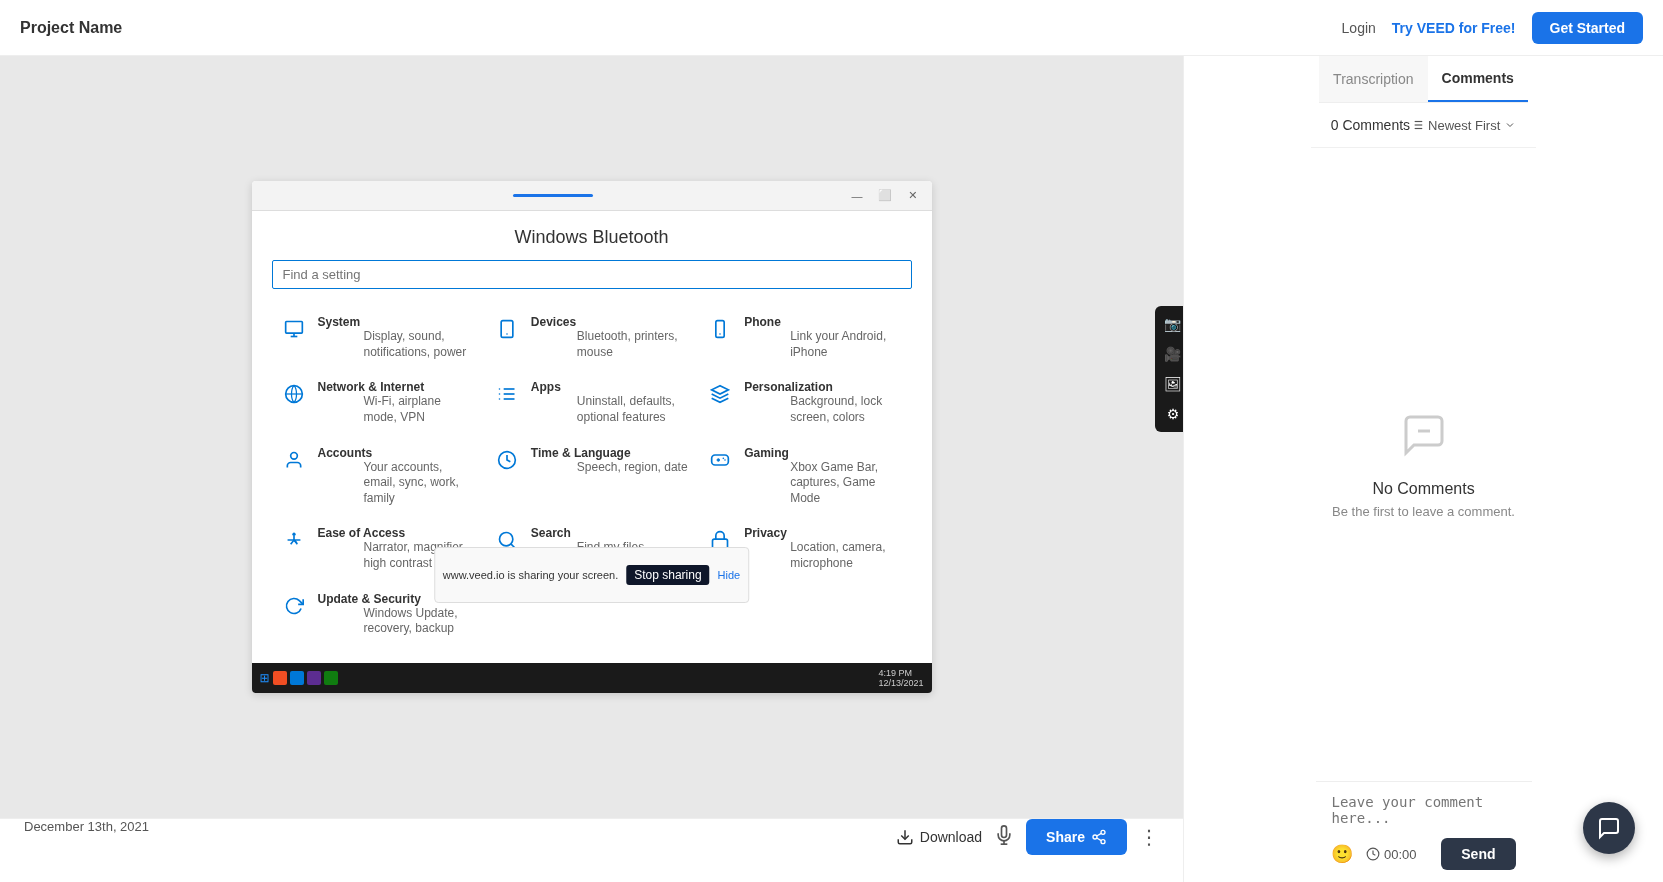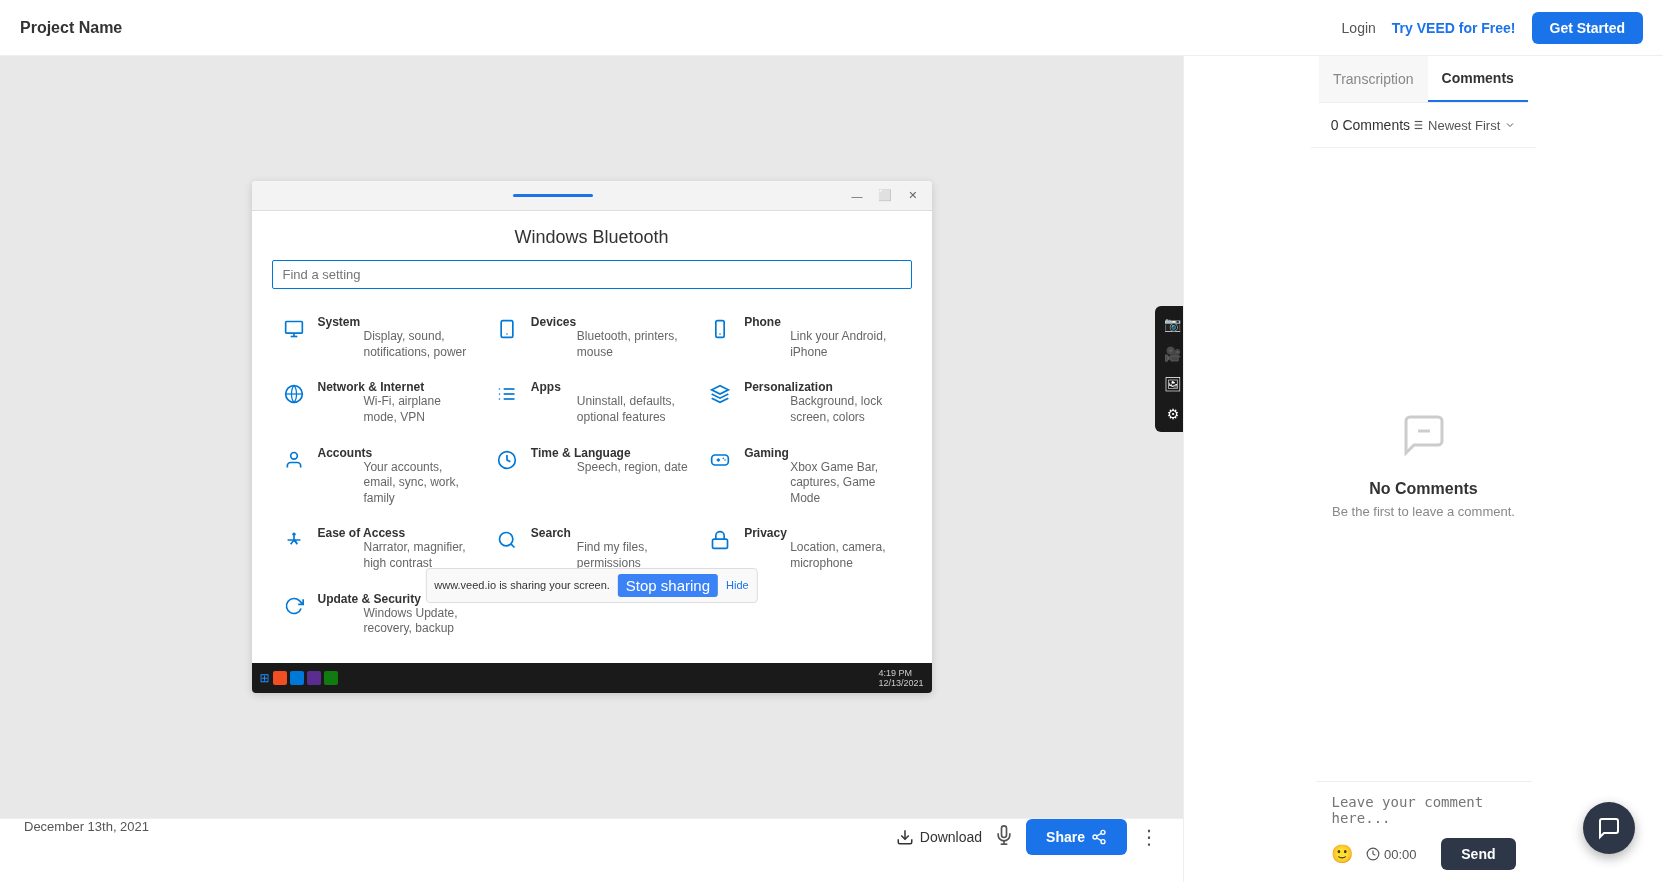--- a/index.html
+++ b/index.html
@@ -84,27 +84,27 @@
     }
     .toolbar-btn {
       background: none; border: none; color: #fff; cursor: pointer;
       width: 28px; height: 28px; display: flex; align-items: center; justify-content: center;
       font-size: 14px; border-radius: 4px;
     }
 
     
     .screen-share-bar {
       background: #f9f9f9; border: 1px solid #ddd; border-radius: 4px;
-      padding: 5px 8px; display: flex; align-items: center; gap: 8px;
+      padding: 17px 8px; display: flex; align-items: center; gap: 8px;
       position: absolute; bottom: 90px; left: 50%; transform: translateX(-50%);
       font-size: 11px; color: #333; white-space: nowrap;
     }
     .stop-sharing-btn {
-      background: #3b82f6; color: #fff; border: none; border-radius: 3px;
-      padding: 3px 8px; font-size: 15px; cursor: pointer;
+      background: #0f172a; color: #fff; border: none; border-radius: 3px;
+      padding: 3px 8px; font-size: 12px; cursor: pointer;
     }
     .hide-btn {
       background: none; border: none; color: #1a73e8; font-size: 11px; cursor: pointer;
     }
 
     
     .win-taskbar {
       height: 30px; background: #1a1a1a; display: flex; align-items: center;
       padding: 0 8px; gap: 4px;
     }
@@ -157,21 +157,21 @@
       display: flex; align-items: center; justify-content: space-between;
       padding: 14px 20px; border-bottom: 1px solid #f0f0f0; flex-shrink: 0;
     }
     .comments-count { font-size: 14px; color: #333; font-weight: 500; }
     .sort-btn { display: flex; align-items: center; gap: 4px; background: none; border: none; cursor: pointer; color: #555; font-size: 13px; }
 
     .comments-body {
       flex: 1; display: flex; flex-direction: column; align-items: center; justify-content: center;
     }
     .no-comments-icon { font-size: 36px; color: #ccc; margin-bottom: 12px; }
-    .no-comments-title { font-size: 16px; font-weight: 700; color: #333; margin-bottom: 6px; }
+    .no-comments-title { font-size: 16px; font-weight: 400; color: #333; margin-bottom: 6px; }
     .no-comments-sub { font-size: 13px; color: #888; }
 
     
     .comment-input-area {
       border-top: 1px solid #eee; padding: 12px 16px; flex-shrink: 0;
     }
     .comment-input {
       width: 100%; border: none; outline: none; font-size: 14px; color: #999;
       resize: none; min-height: 32px;
     }

